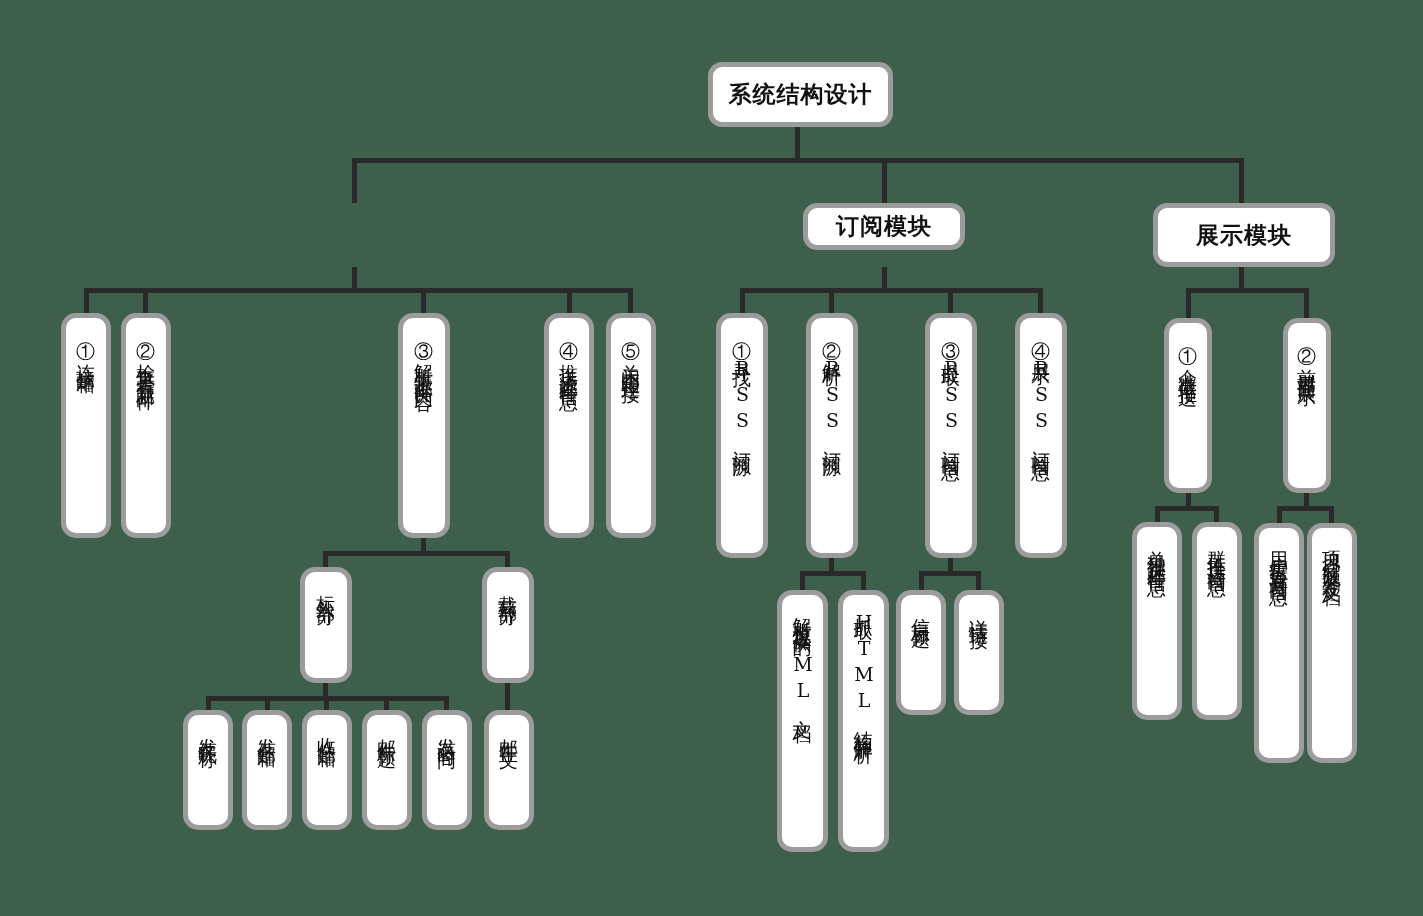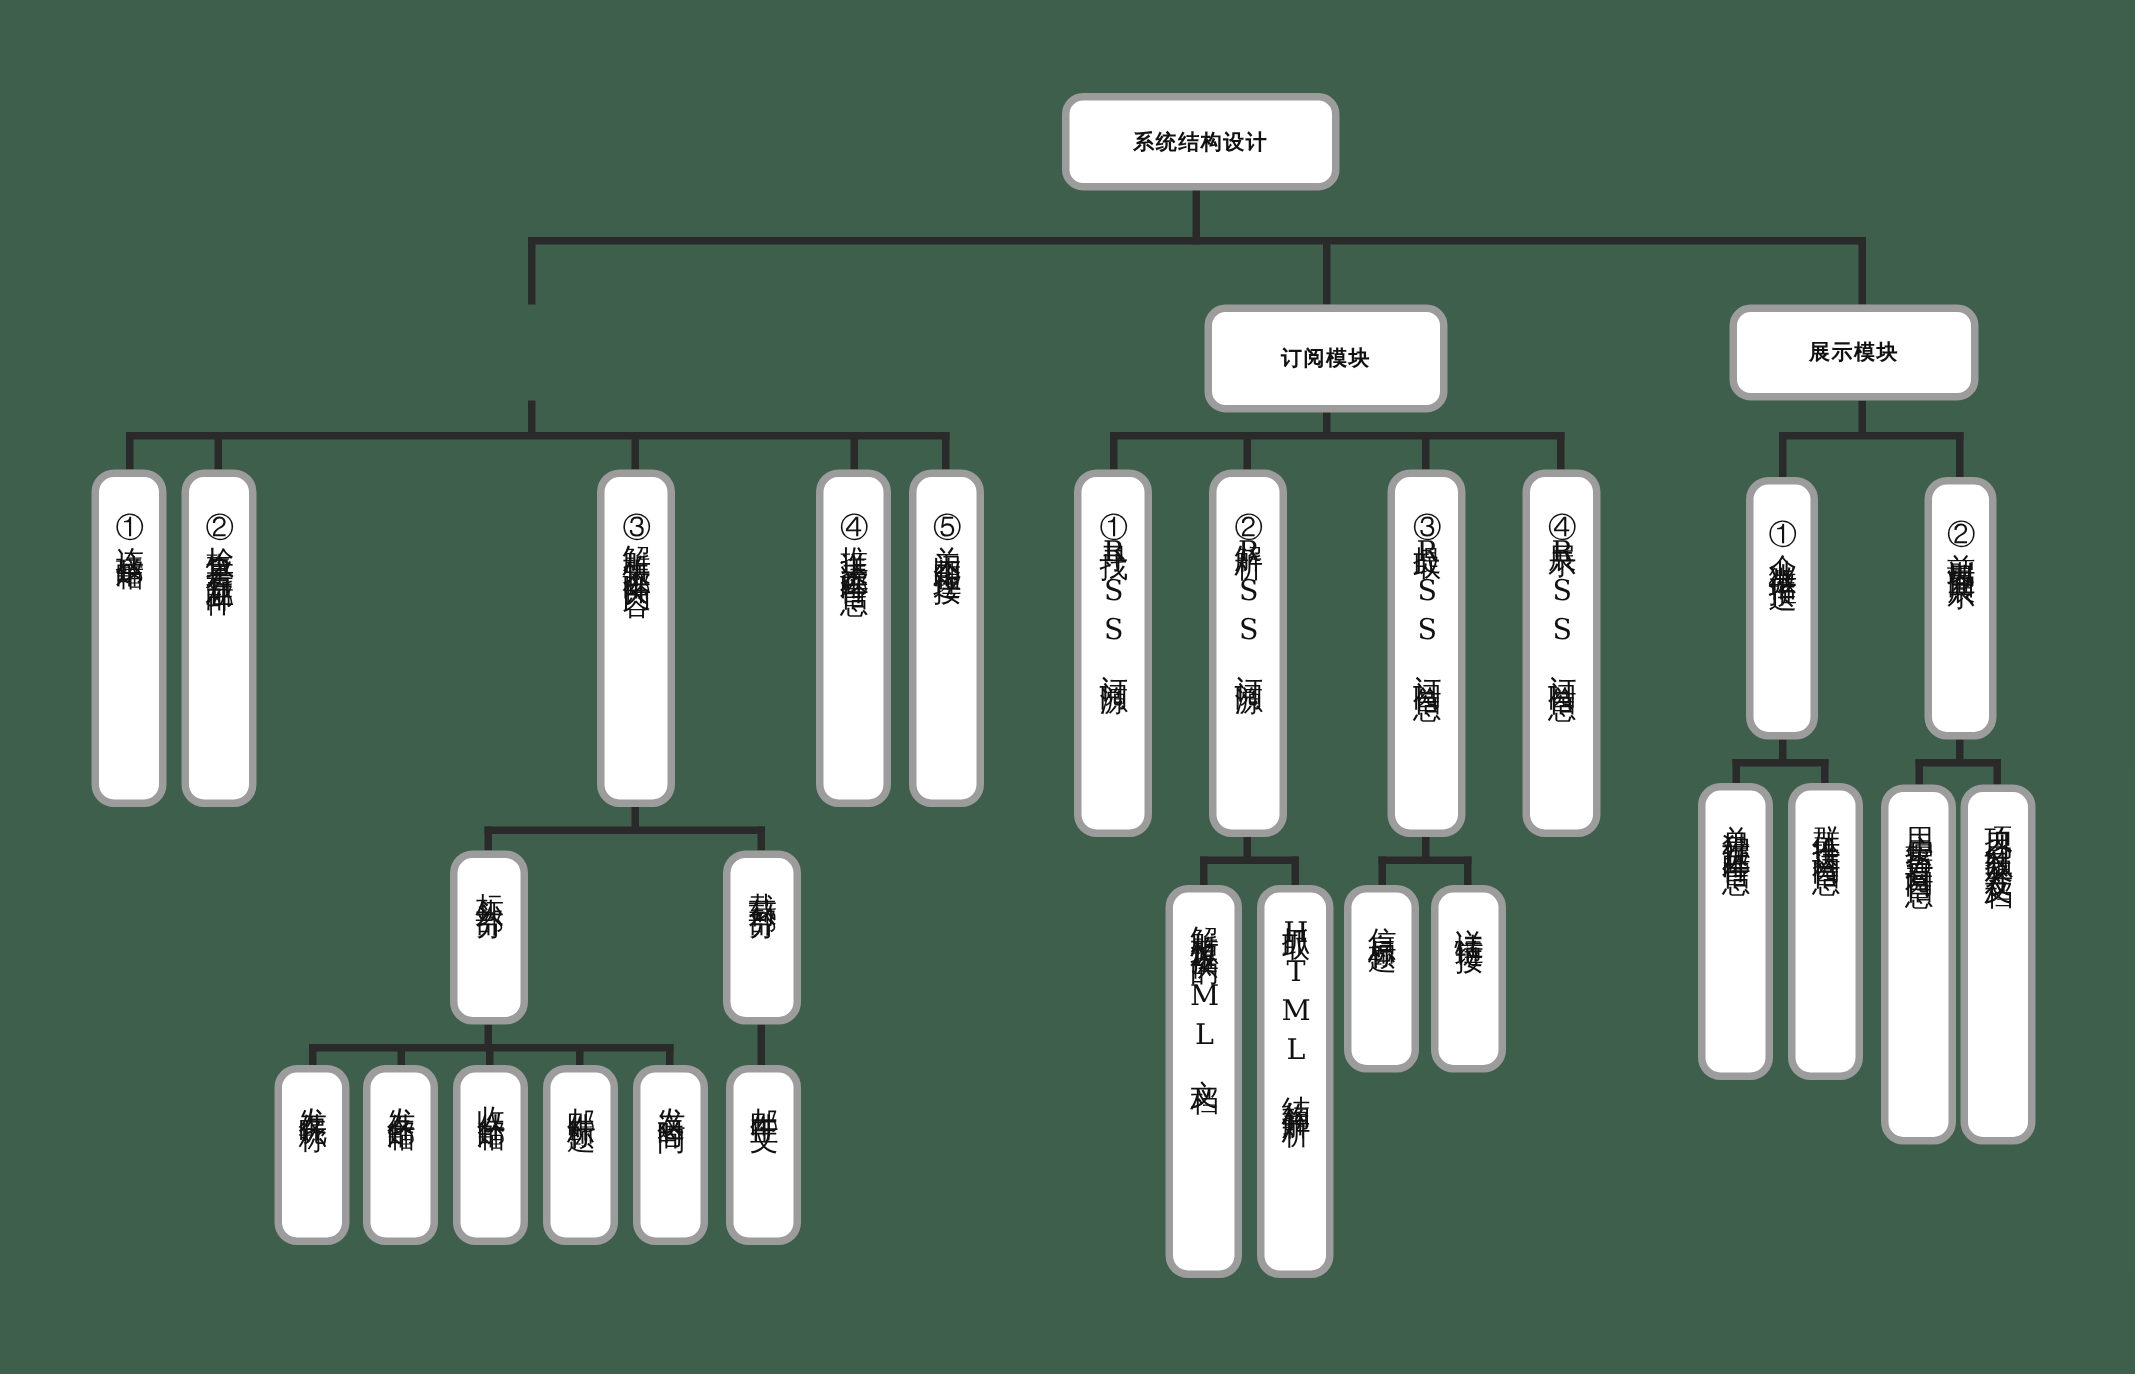--- a/index.html
+++ b/index.html
@@ -17,21 +17,21 @@
   }
   .line{position:absolute;background:var(--line);}
   .node{
     position:absolute;box-sizing:border-box;
     background:var(--box-fill);
     border:5px solid var(--box-border);
     border-radius:14px;color:var(--text);
   }
   .h-node{
     display:flex;align-items:center;justify-content:center;
-    font-weight:bold;font-size:14px;letter-spacing:1px;white-space:nowrap;
+    font-weight:bold;font-size:23px;letter-spacing:1px;white-space:nowrap;
   }
   .v-node{
     display:flex;justify-content:center;
     padding-top:8px;overflow:hidden;border-radius:15px;
   }
   .v-text{
     writing-mode:vertical-rl;
     text-orientation:upright;
     font-size:19px;letter-spacing:4px;line-height:1;
   }
@@ -98,24 +98,24 @@
 
   <div class="line" style="left:1304px;top:493px;width:5px;height:15px"></div>
   <div class="line" style="left:1277px;top:506px;width:57px;height:5px"></div>
   <div class="line" style="left:1277px;top:506px;width:5px;height:17px"></div>
   <div class="line" style="left:1329px;top:506px;width:5px;height:17px"></div>
 
   <div class="node h-node" style="left:708px;top:62px;width:185px;height:65px">
     <span>系统结构设计</span>
   </div>
 
-  <div class="node h-node" style="left:803px;top:203px;width:162px;height:72px">
+  <div class="node h-node" style="left:803px;top:203px;width:162px;height:47px">
     <span>订阅模块</span>
   </div>
-  <div class="node h-node" style="left:1153px;top:203px;width:166px;height:64px">
+  <div class="node h-node" style="left:1153px;top:203px;width:182px;height:64px">
     <span>展示模块</span>
   </div>
 
   <div class="node v-node" style="left:61px;top:313px;width:50px;height:225px">
     <span class="v-text">①连接邮箱</span>
   </div>
   <div class="node v-node" style="left:121px;top:313px;width:50px;height:225px">
     <span class="v-text">②检查是否有新邮件</span>
   </div>
   <div class="node v-node" style="left:398px;top:313px;width:52px;height:225px">

